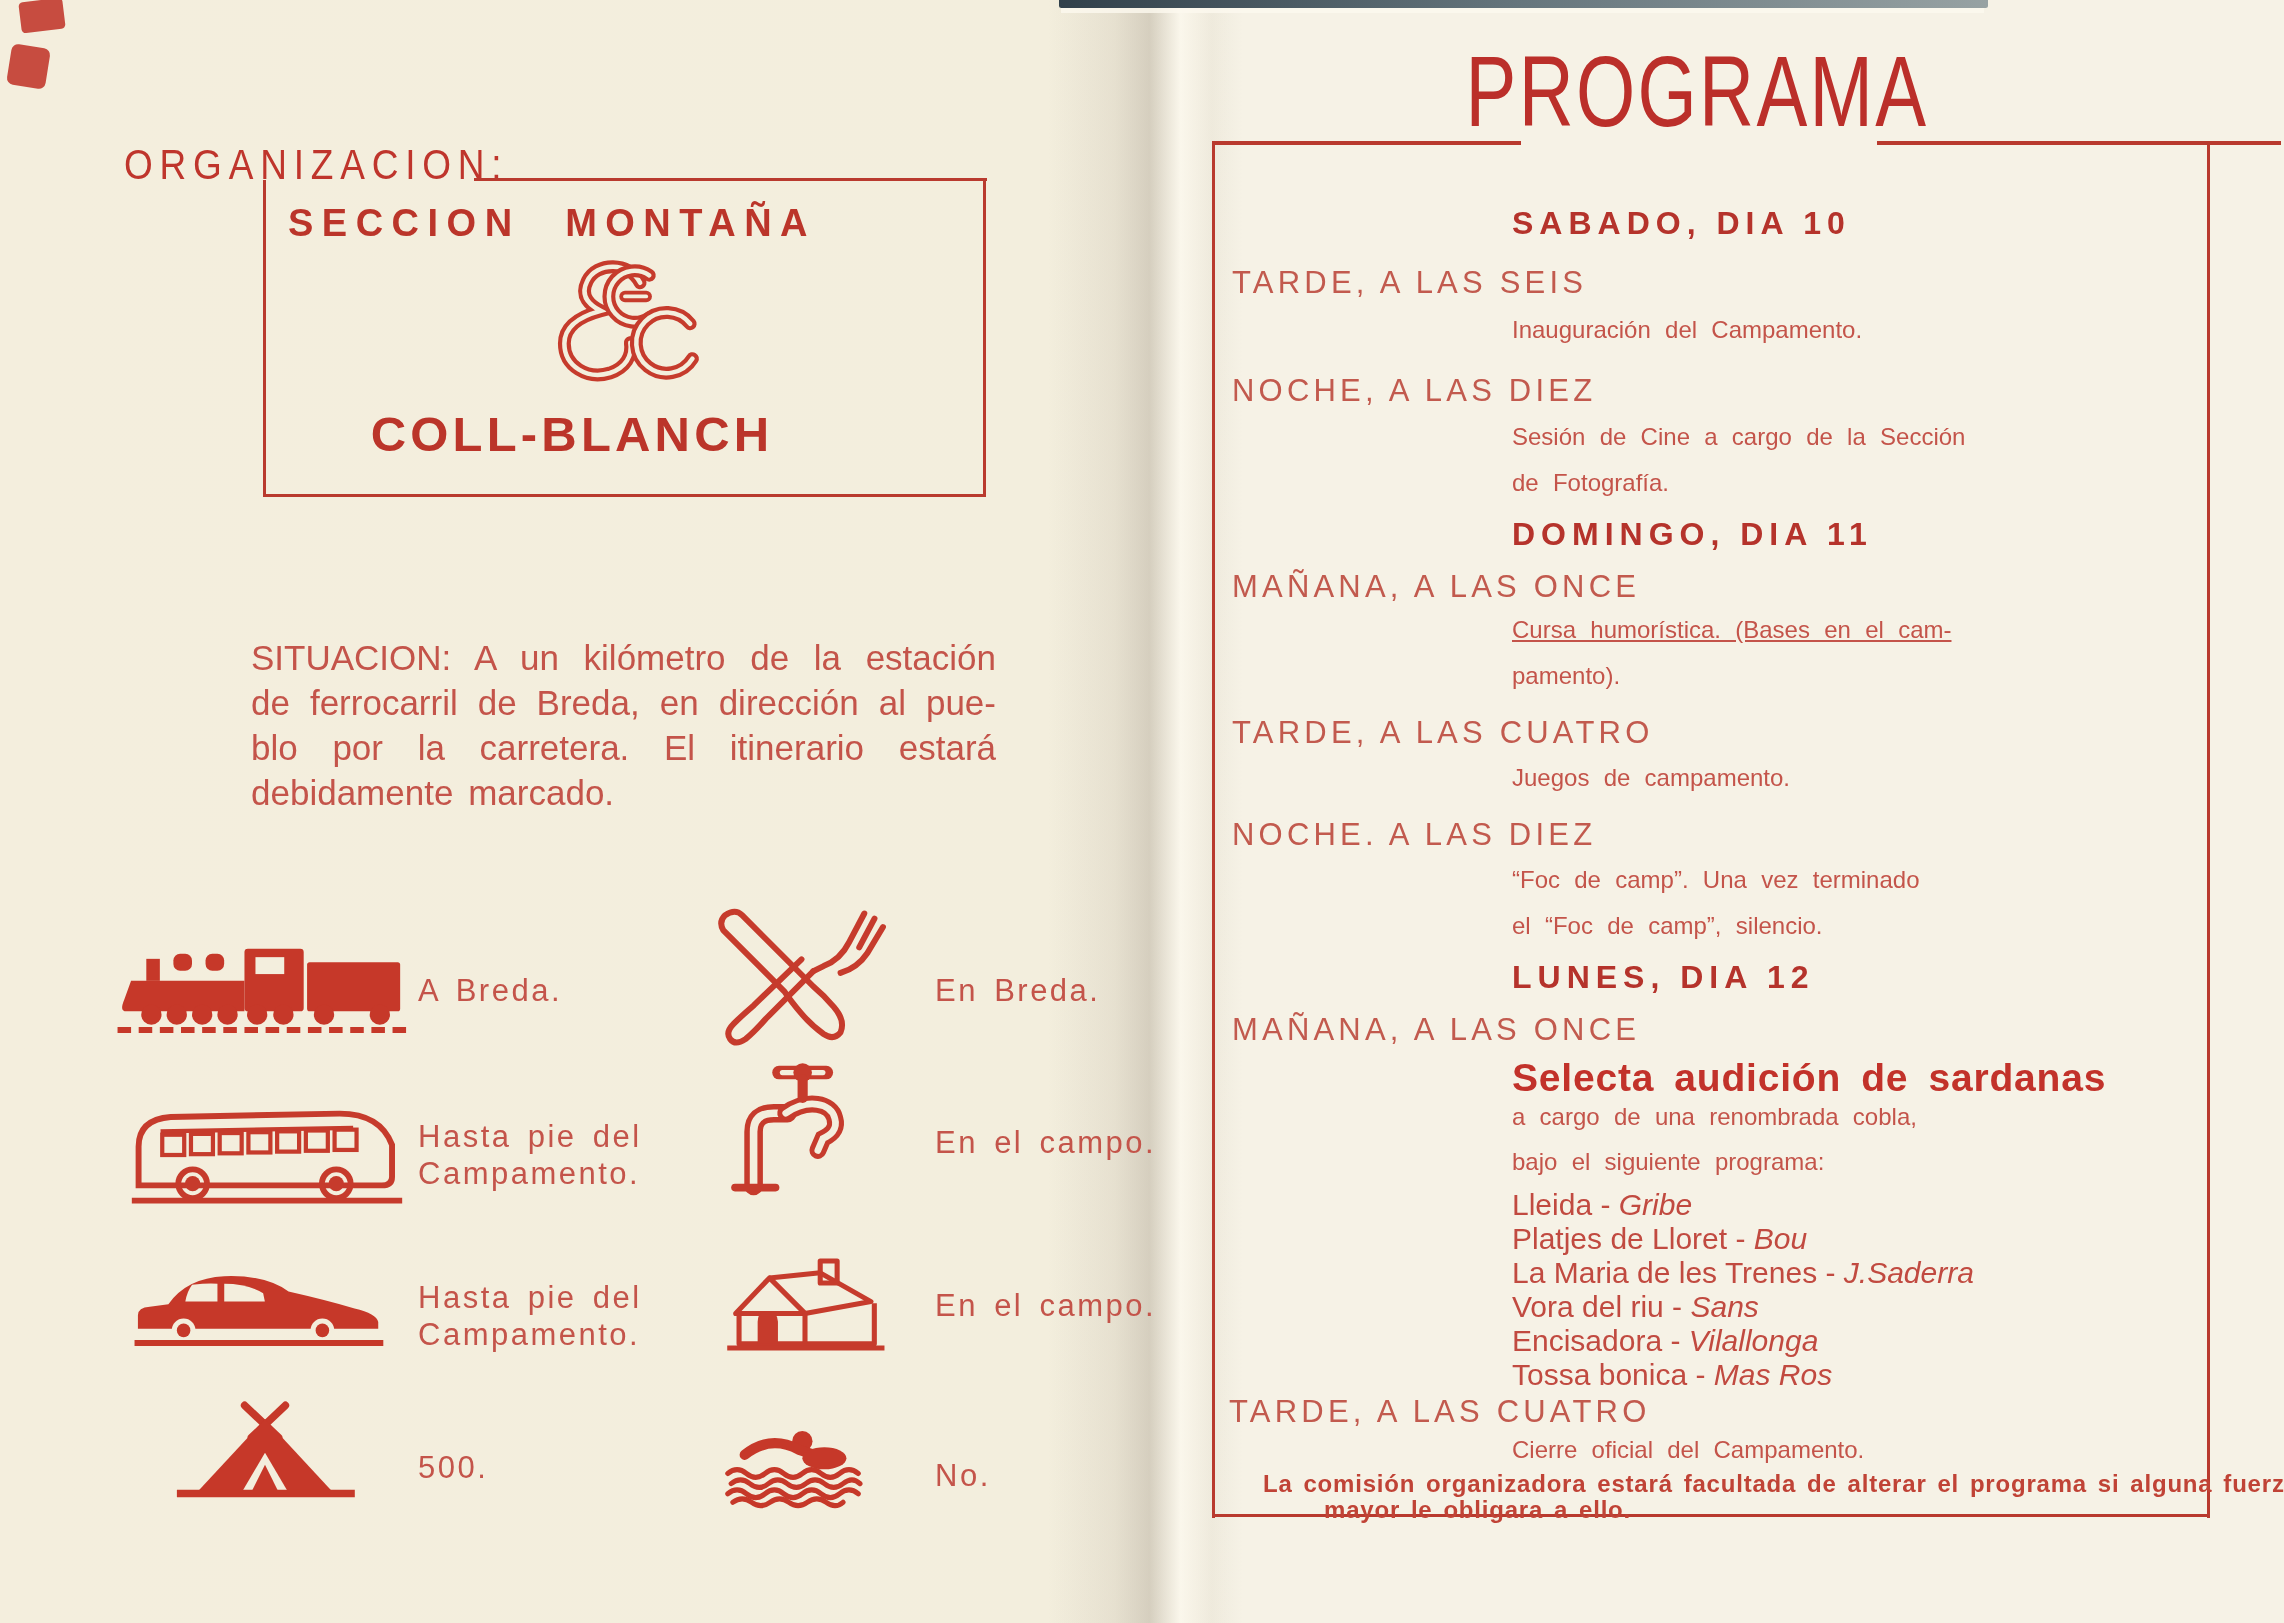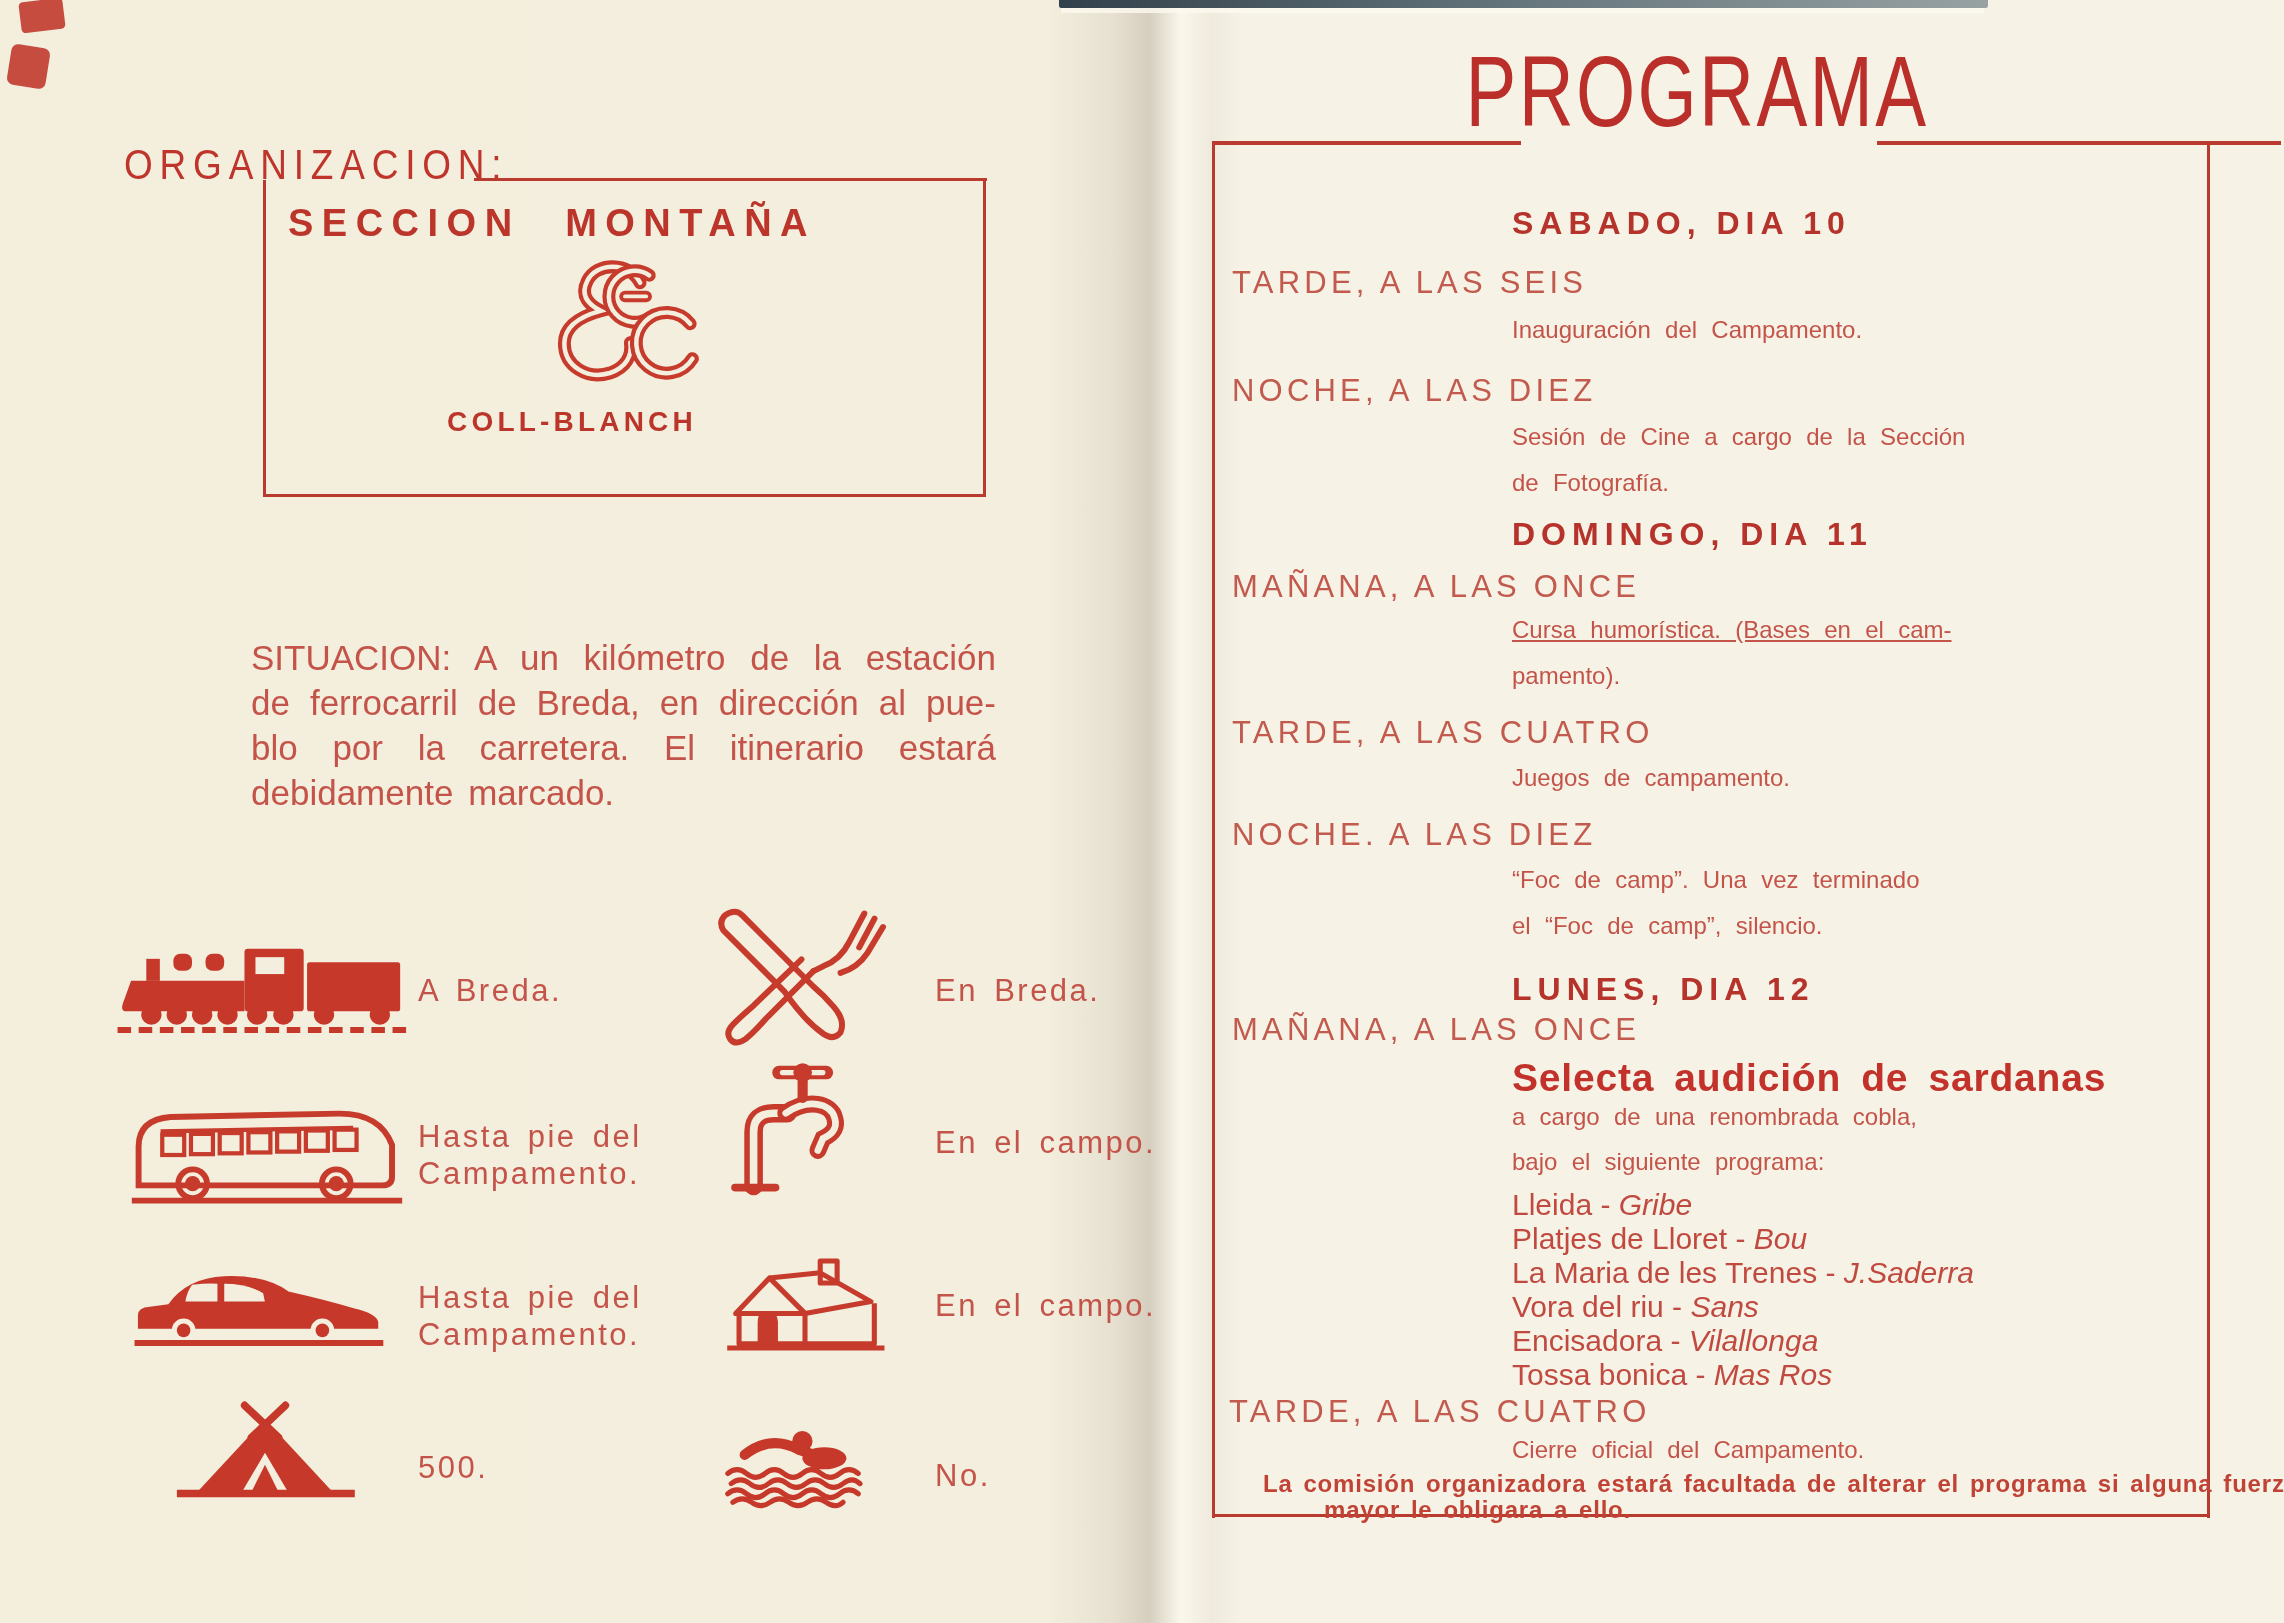--- a/index.html
+++ b/index.html
@@ -58,21 +58,21 @@
       <path d="M150,42 C136,14 92,14 80,40 C70,60 84,72 98,79 C72,86 50,98 50,122 C50,152 80,170 110,161 C131,154 140,138 137,121" stroke="#f3eedd" stroke-width="6"></path>
       <path d="M162,32 A34,34 0 1 0 162,88" stroke="#c63b2c" stroke-width="17"></path>
       <path d="M162,32 A34,34 0 1 0 162,88" stroke="#f3eedd" stroke-width="6"></path>
       <path d="M130,60 L158,60" stroke="#c63b2c" stroke-width="15"></path>
       <path d="M130,60 L158,60" stroke="#f3eedd" stroke-width="5"></path>
       <path d="M216,96 A40,40 0 1 0 219,142" stroke="#c63b2c" stroke-width="17"></path>
       <path d="M216,96 A40,40 0 1 0 219,142" stroke="#f3eedd" stroke-width="6"></path>
     </g>
   </svg>
 
-  <div class="t boldred" style="left:263px;top:406px;width:618px;text-align:center;font-size:28px;letter-spacing:4.2px;">COLL-BLANCH</div>
+  <div class="t boldred" style="left:263px;top:406px;width:618px;text-align:center;font-size:49px;letter-spacing:4.2px;">COLL-BLANCH</div>
 
   <div class="abs" style="left:251px;top:635px;width:745px;">
     <div class="sit-line">SITUACION: A un kilómetro de la estación</div>
     <div class="sit-line">de ferrocarril de Breda, en dirección al pue-</div>
     <div class="sit-line">blo por la carretera. El itinerario estará</div>
     <div class="sit-line sit-last">debidamente marcado.</div>
   </div>
 
   <svg style="left:117px;top:947px;" width="293" height="88" viewBox="0 0 345 104">
     <g fill="#c63829">
@@ -211,21 +211,21 @@
   <div class="t dayhead" style="left:1512px;top:516px;">DOMINGO, DIA 11</div>
   <div class="t time" style="left:1232px;top:569px;">MAÑANA, A LAS ONCE</div>
   <div class="t ev" style="left:1512px;top:616px;text-decoration:underline;">Cursa humorística. (Bases en el cam-</div>
   <div class="t ev" style="left:1512px;top:662px;">pamento).</div>
   <div class="t time" style="left:1232px;top:715px;">TARDE, A LAS CUATRO</div>
   <div class="t ev" style="left:1512px;top:764px;">Juegos de campamento.</div>
   <div class="t time" style="left:1232px;top:817px;">NOCHE. A LAS DIEZ</div>
   <div class="t ev" style="left:1512px;top:866px;">“Foc de camp”. Una vez terminado</div>
   <div class="t ev" style="left:1512px;top:912px;">el “Foc de camp”, silencio.</div>
 
-  <div class="t dayhead" style="left:1512px;top:959px;margin-top:12px;">LUNES, DIA 12</div>
+  <div class="t dayhead" style="left:1512px;top:959px;">LUNES, DIA 12</div>
   <div class="t time" style="left:1232px;top:1012px;">MAÑANA, A LAS ONCE</div>
   <div class="t" style="left:1512px;top:1056px;font-size:39px;font-weight:bold;color:#c2322a;letter-spacing:0.8px;word-spacing:8.5px;">Selecta audición de sardanas</div>
   <div class="t ev" style="left:1512px;top:1103px;">a cargo de una renombrada cobla,</div>
   <div class="t ev" style="left:1512px;top:1148px;">bajo el siguiente programa:</div>
 
   <div class="t sard" style="left:1512px;top:1188px;">
     <span>Lleida</span>
     <span> <span>-</span> </span>
     <span class="comp">Gribe</span>
   </div>

